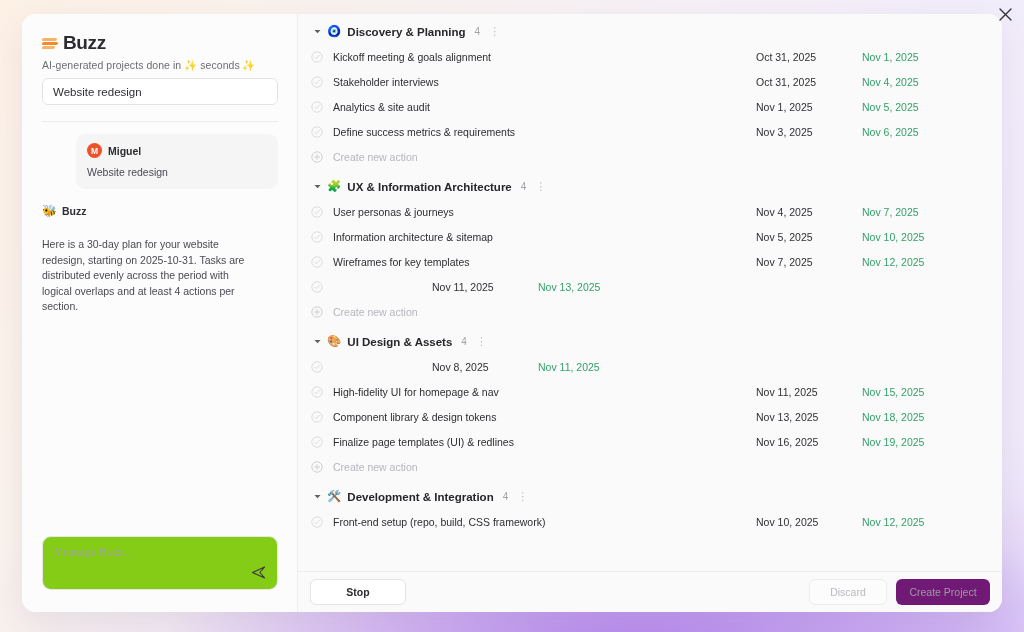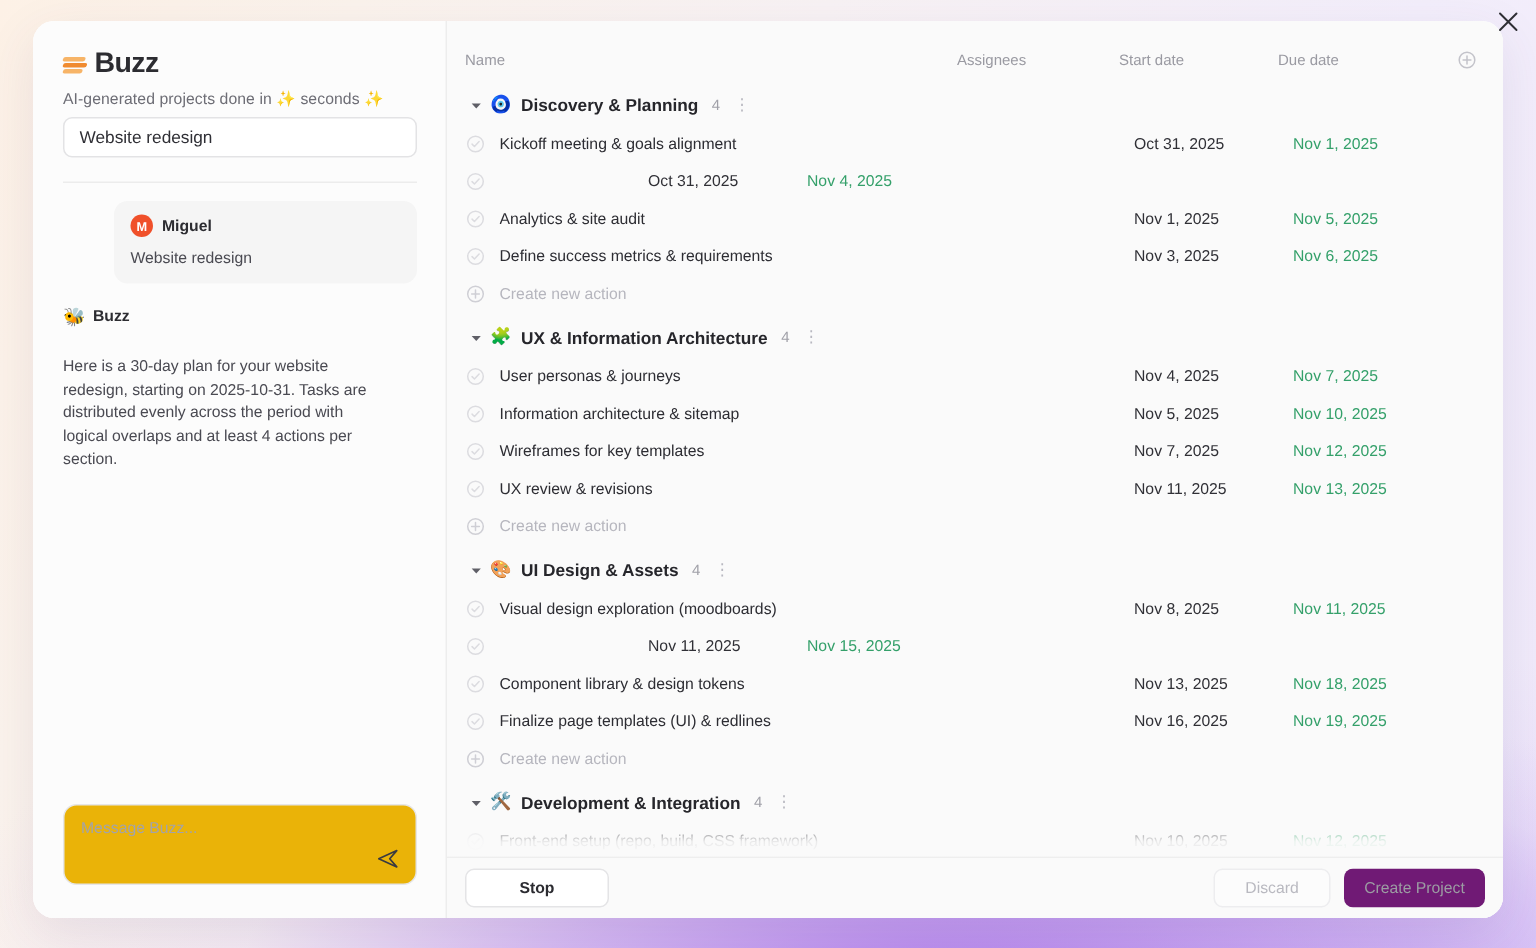--- a/index.html
+++ b/index.html
@@ -191,21 +191,21 @@
 
   
   #composer {
     position: absolute;
     left: 20px;
     bottom: 22px;
     width: 236px;
     height: 54px;
     border: 1px solid #e6e6e8;
     border-radius: 9px;
-    background: #eab308;
+    background: #84cc16;
   }
   #composer-input {
     position: absolute;
     left: 11px;
     top: 9px;
     width: 190px;
     border: none;
     outline: none;
     background: transparent;
     font-family: "Liberation Sans", sans-serif;
@@ -451,34 +451,20 @@
         <svg width="15" height="15" viewBox="0 0 16 16" aria-hidden="true">
           <path d="M1.6 8 L14.4 2.2 L9.4 8 L14.4 13.8 Z" fill="none" stroke="#3a3a40" stroke-width="1.2" stroke-linejoin="round"></path>
         </svg>
       </div>
     </div>
 
   </div>
 
   <div id="right-panel">
 
-    <div id="table-head">
-      <div class="col-name">Name</div>
-      <div class="col-assignee">Assignees</div>
-      <div class="col-start">Start date</div>
-      <div class="col-due">Due date</div>
-      <div class="col-add">
-        <span id="add-column-btn">
-          <svg width="12" height="12" viewBox="0 0 12 12" aria-hidden="true">
-            <circle cx="6" cy="6" r="5.2" fill="none" stroke="#c3c3ca" stroke-width="1"></circle>
-            <path d="M6 3.4 V8.6 M3.4 6 H8.6" stroke="#c3c3ca" stroke-width="1" stroke-linecap="round"></path>
-          </svg>
-        </span>
-      </div>
-    </div>
 
     <div id="table-body">
       <div id="groups-root">
           <div class="group-header">
             <span class="chevron">
               <svg width="9" height="9" viewBox="0 0 10 10" aria-hidden="true">
                 <path d="M1.6 3.3 L5 7 L8.4 3.3 Z" fill="#5f5f67"></path>
               </svg>
             </span>
             <span class="group-emoji">🧿</span>
@@ -499,20 +485,21 @@
             <span class="cell-due">Nov 1, 2025</span>
             <span class="cell-add"></span>
           </div>
           <div class="task-row">
             <span class="task-check">
               <svg width="12" height="12" viewBox="0 0 12 12" aria-hidden="true">
                 <circle cx="6" cy="6" r="5.2" fill="none" stroke="#dcdce0" stroke-width="1"></circle>
                 <path d="M3.7 6.1 L5.3 7.7 L8.4 4.3" fill="none" stroke="#dcdce0" stroke-width="1" stroke-linecap="round" stroke-linejoin="round"></path>
               </svg>
             </span>
+            <span class="task-name">Stakeholder interviews</span>
             <span class="cell-assignee"></span>
             <span class="cell-start">Oct 31, 2025</span>
             <span class="cell-due">Nov 4, 2025</span>
             <span class="cell-add"></span>
           </div>
           <div class="task-row">
             <span class="task-check">
               <svg width="12" height="12" viewBox="0 0 12 12" aria-hidden="true">
                 <circle cx="6" cy="6" r="5.2" fill="none" stroke="#dcdce0" stroke-width="1"></circle>
                 <path d="M3.7 6.1 L5.3 7.7 L8.4 4.3" fill="none" stroke="#dcdce0" stroke-width="1" stroke-linecap="round" stroke-linejoin="round"></path>
@@ -596,21 +583,20 @@
             <span class="cell-due">Nov 12, 2025</span>
             <span class="cell-add"></span>
           </div>
           <div class="task-row">
             <span class="task-check">
               <svg width="12" height="12" viewBox="0 0 12 12" aria-hidden="true">
                 <circle cx="6" cy="6" r="5.2" fill="none" stroke="#dcdce0" stroke-width="1"></circle>
                 <path d="M3.7 6.1 L5.3 7.7 L8.4 4.3" fill="none" stroke="#dcdce0" stroke-width="1" stroke-linecap="round" stroke-linejoin="round"></path>
               </svg>
             </span>
-            <span class="task-name">UX review &amp; revisions</span>
             <span class="cell-assignee"></span>
             <span class="cell-start">Nov 11, 2025</span>
             <span class="cell-due">Nov 13, 2025</span>
             <span class="cell-add"></span>
           </div>
           <div class="newaction-row">
             <span class="newaction-icon">
               <svg width="12" height="12" viewBox="0 0 12 12" aria-hidden="true">
                 <circle cx="6" cy="6" r="5.2" fill="none" stroke="#cfcfd5" stroke-width="1"></circle>
                 <path d="M6 3.4 V8.6 M3.4 6 H8.6" stroke="#cfcfd5" stroke-width="1" stroke-linecap="round"></path>
@@ -629,33 +615,33 @@
             <span class="group-count">4</span>
             <span class="group-menu">⋮</span>
           </div>
           <div class="task-row">
             <span class="task-check">
               <svg width="12" height="12" viewBox="0 0 12 12" aria-hidden="true">
                 <circle cx="6" cy="6" r="5.2" fill="none" stroke="#dcdce0" stroke-width="1"></circle>
                 <path d="M3.7 6.1 L5.3 7.7 L8.4 4.3" fill="none" stroke="#dcdce0" stroke-width="1" stroke-linecap="round" stroke-linejoin="round"></path>
               </svg>
             </span>
-            <span class="task-name">Visual design exploration (moodboards)</span>
             <span class="cell-assignee"></span>
             <span class="cell-start">Nov 8, 2025</span>
             <span class="cell-due">Nov 11, 2025</span>
             <span class="cell-add"></span>
           </div>
           <div class="task-row">
             <span class="task-check">
               <svg width="12" height="12" viewBox="0 0 12 12" aria-hidden="true">
                 <circle cx="6" cy="6" r="5.2" fill="none" stroke="#dcdce0" stroke-width="1"></circle>
                 <path d="M3.7 6.1 L5.3 7.7 L8.4 4.3" fill="none" stroke="#dcdce0" stroke-width="1" stroke-linecap="round" stroke-linejoin="round"></path>
               </svg>
             </span>
+            <span class="task-name">High-fidelity UI for homepage &amp; nav</span>
             <span class="cell-assignee"></span>
             <span class="cell-start">Nov 11, 2025</span>
             <span class="cell-due">Nov 15, 2025</span>
             <span class="cell-add"></span>
           </div>
           <div class="task-row">
             <span class="task-check">
               <svg width="12" height="12" viewBox="0 0 12 12" aria-hidden="true">
                 <circle cx="6" cy="6" r="5.2" fill="none" stroke="#dcdce0" stroke-width="1"></circle>
                 <path d="M3.7 6.1 L5.3 7.7 L8.4 4.3" fill="none" stroke="#dcdce0" stroke-width="1" stroke-linecap="round" stroke-linejoin="round"></path>

